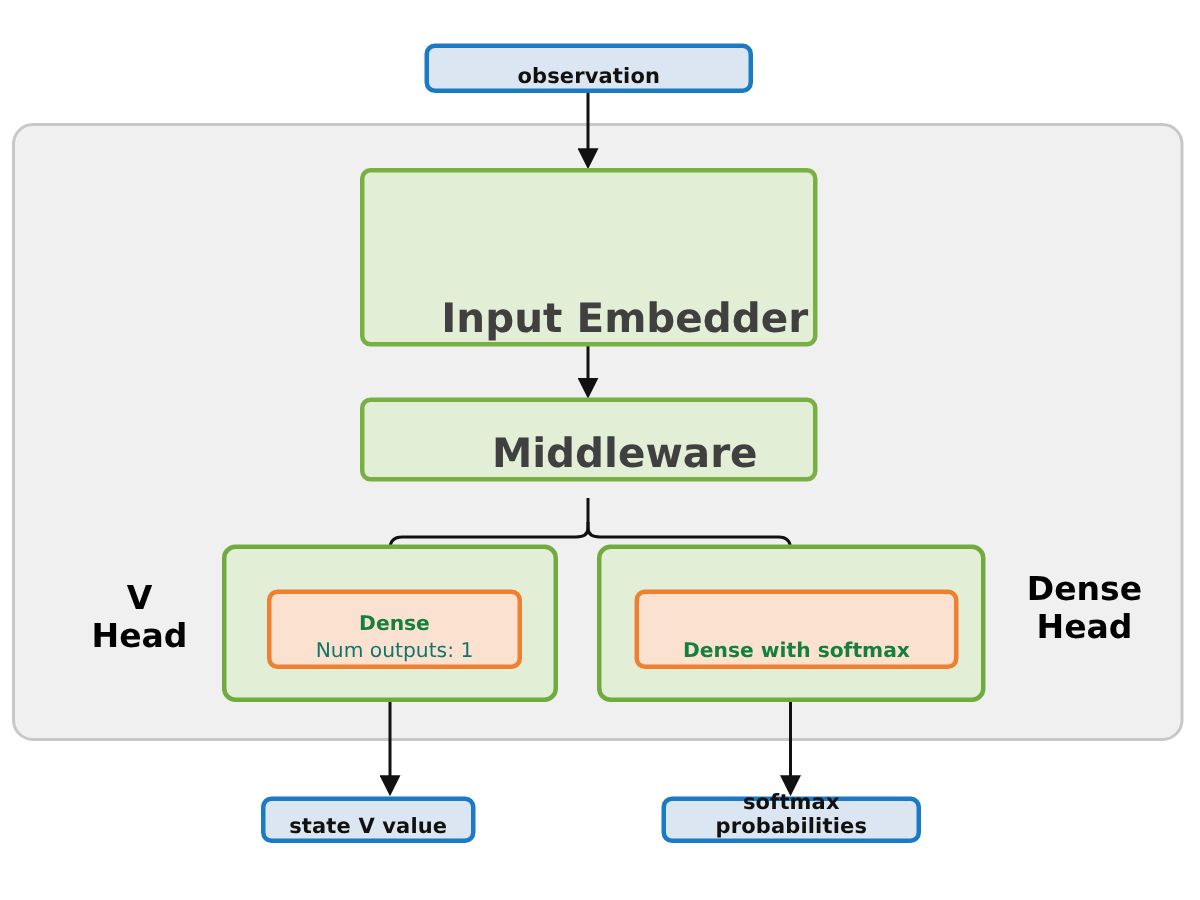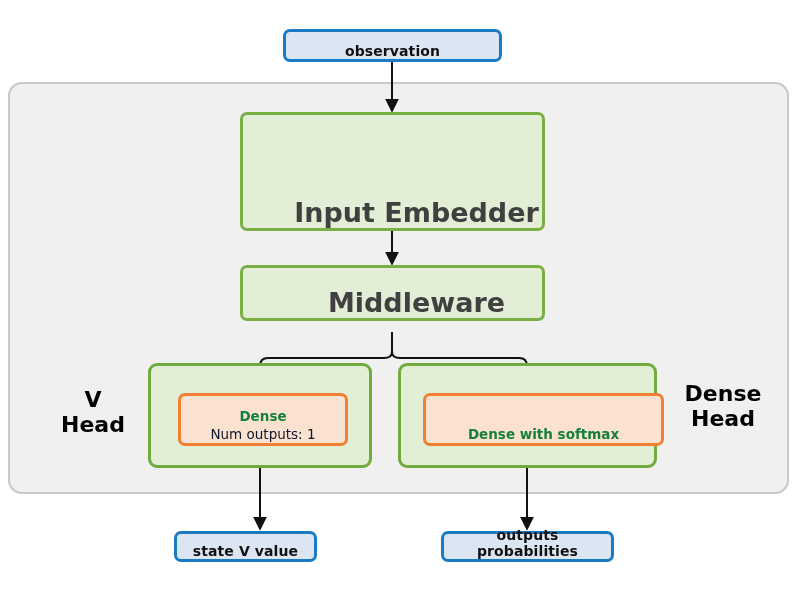--- a/index.html
+++ b/index.html
@@ -72,21 +72,21 @@
   }
   .orange-title {
     font-size: 13.5px;
     font-weight: bold;
     color: #15803d;
     line-height: 1.25;
   }
   .orange-sub {
     font-size: 13.5px;
     font-weight: normal;
-    color: #0f172a;
+    color: #0f766e;
     line-height: 1.25;
   }
 
   
   .side-label {
     position: absolute;
     font-size: 22px;
     font-weight: bold;
     color: #000000;
     text-align: center;
@@ -145,36 +145,36 @@
   </div>
 
   <div class="node head-container" style="left:148px; top:363px; width:224px; height:105px;">
     <div class="node orange-box" style="left:27px; top:27px; width:170px; height:53px;">
       <span class="orange-title">Dense</span>
       <span class="orange-sub">Num outputs: 1</span>
     </div>
   </div>
 
   <div class="node head-container" style="left:398px; top:363px; width:259px; height:105px;">
-    <div class="node orange-box" style="left:22px; top:27px; width:241px; height:53px;">
+    <div class="node orange-box" style="left:22px; top:27px; width:216px; height:53px;">
       <span class="orange-title">Dense with softmax</span>
     </div>
   </div>
 
   <div class="side-label" style="left:40px; top:387px; width:106px;">
     <div>V</div>
     <div>Head</div>
   </div>
 
   <div class="side-label" style="left:662px; top:381px; width:122px;">
     <div>Dense</div>
     <div>Head</div>
   </div>
 
   <div class="node io-box" style="left:174px; top:531px; width:143px; height:31px;">
     <span>state V value</span>
   </div>
 
   <div class="node io-box" style="left:441px; top:531px; width:173px; height:31px;">
-    <span>outputs probabilities</span>
+    <span>softmax probabilities</span>
   </div>
 
 </div>
 
 </body></html>

